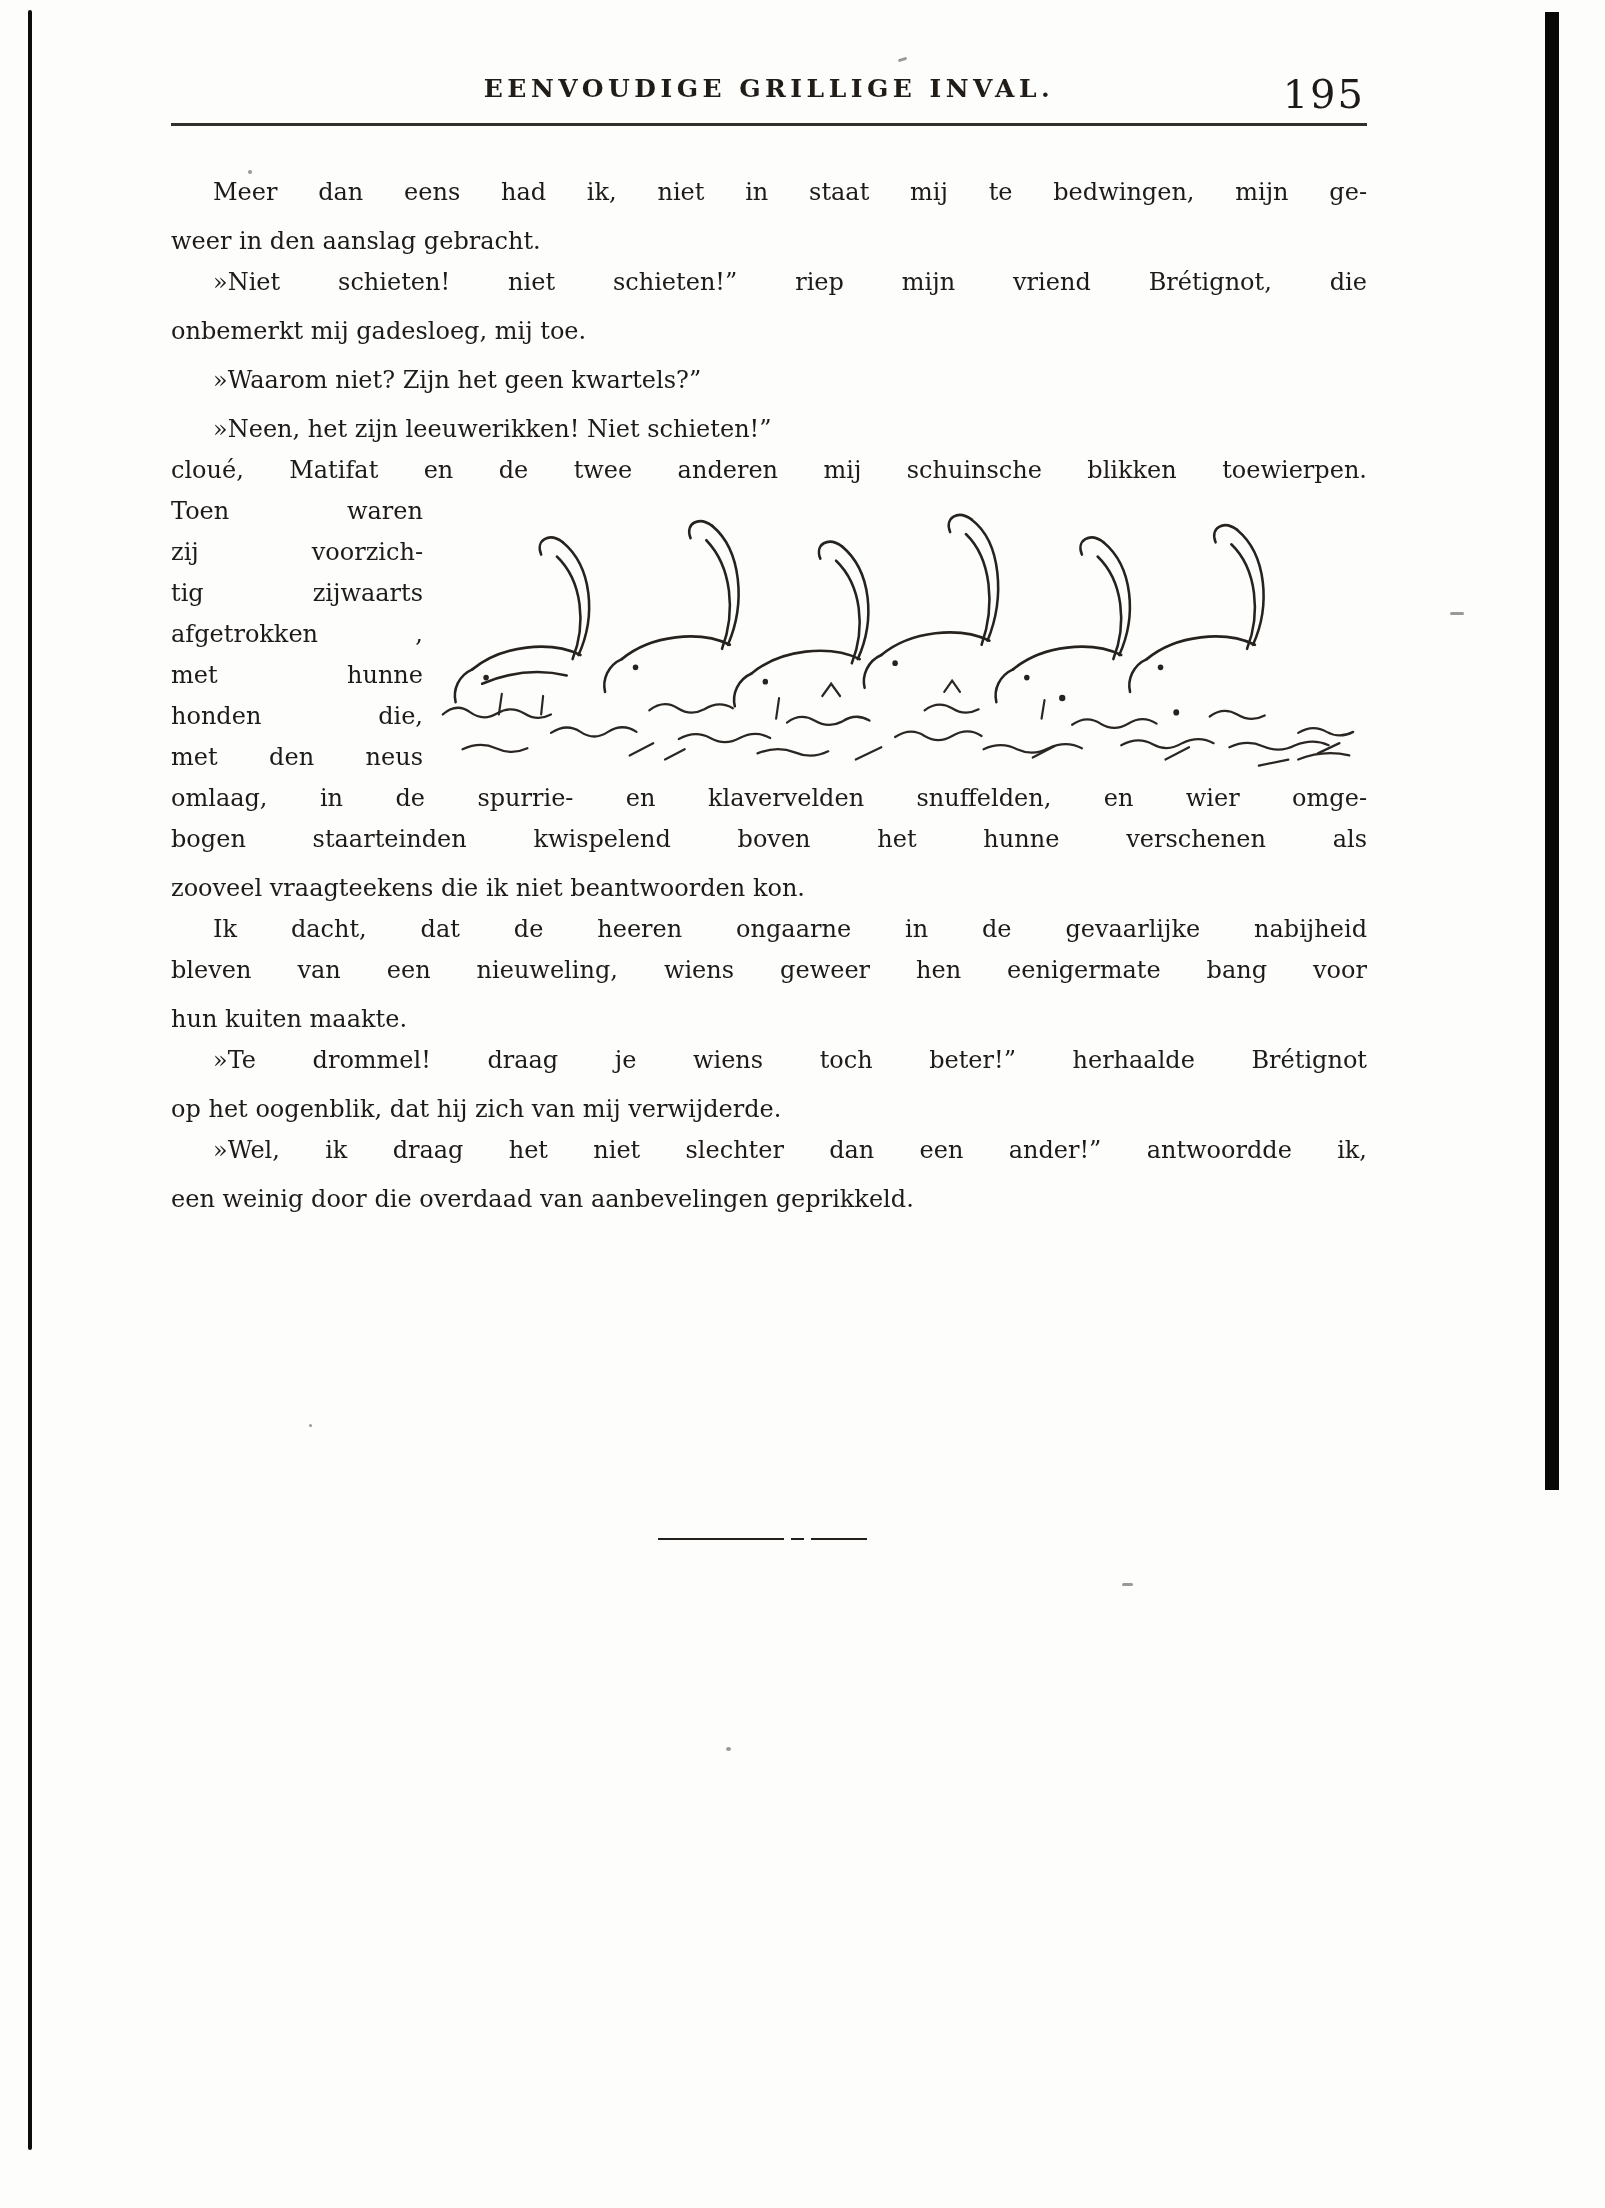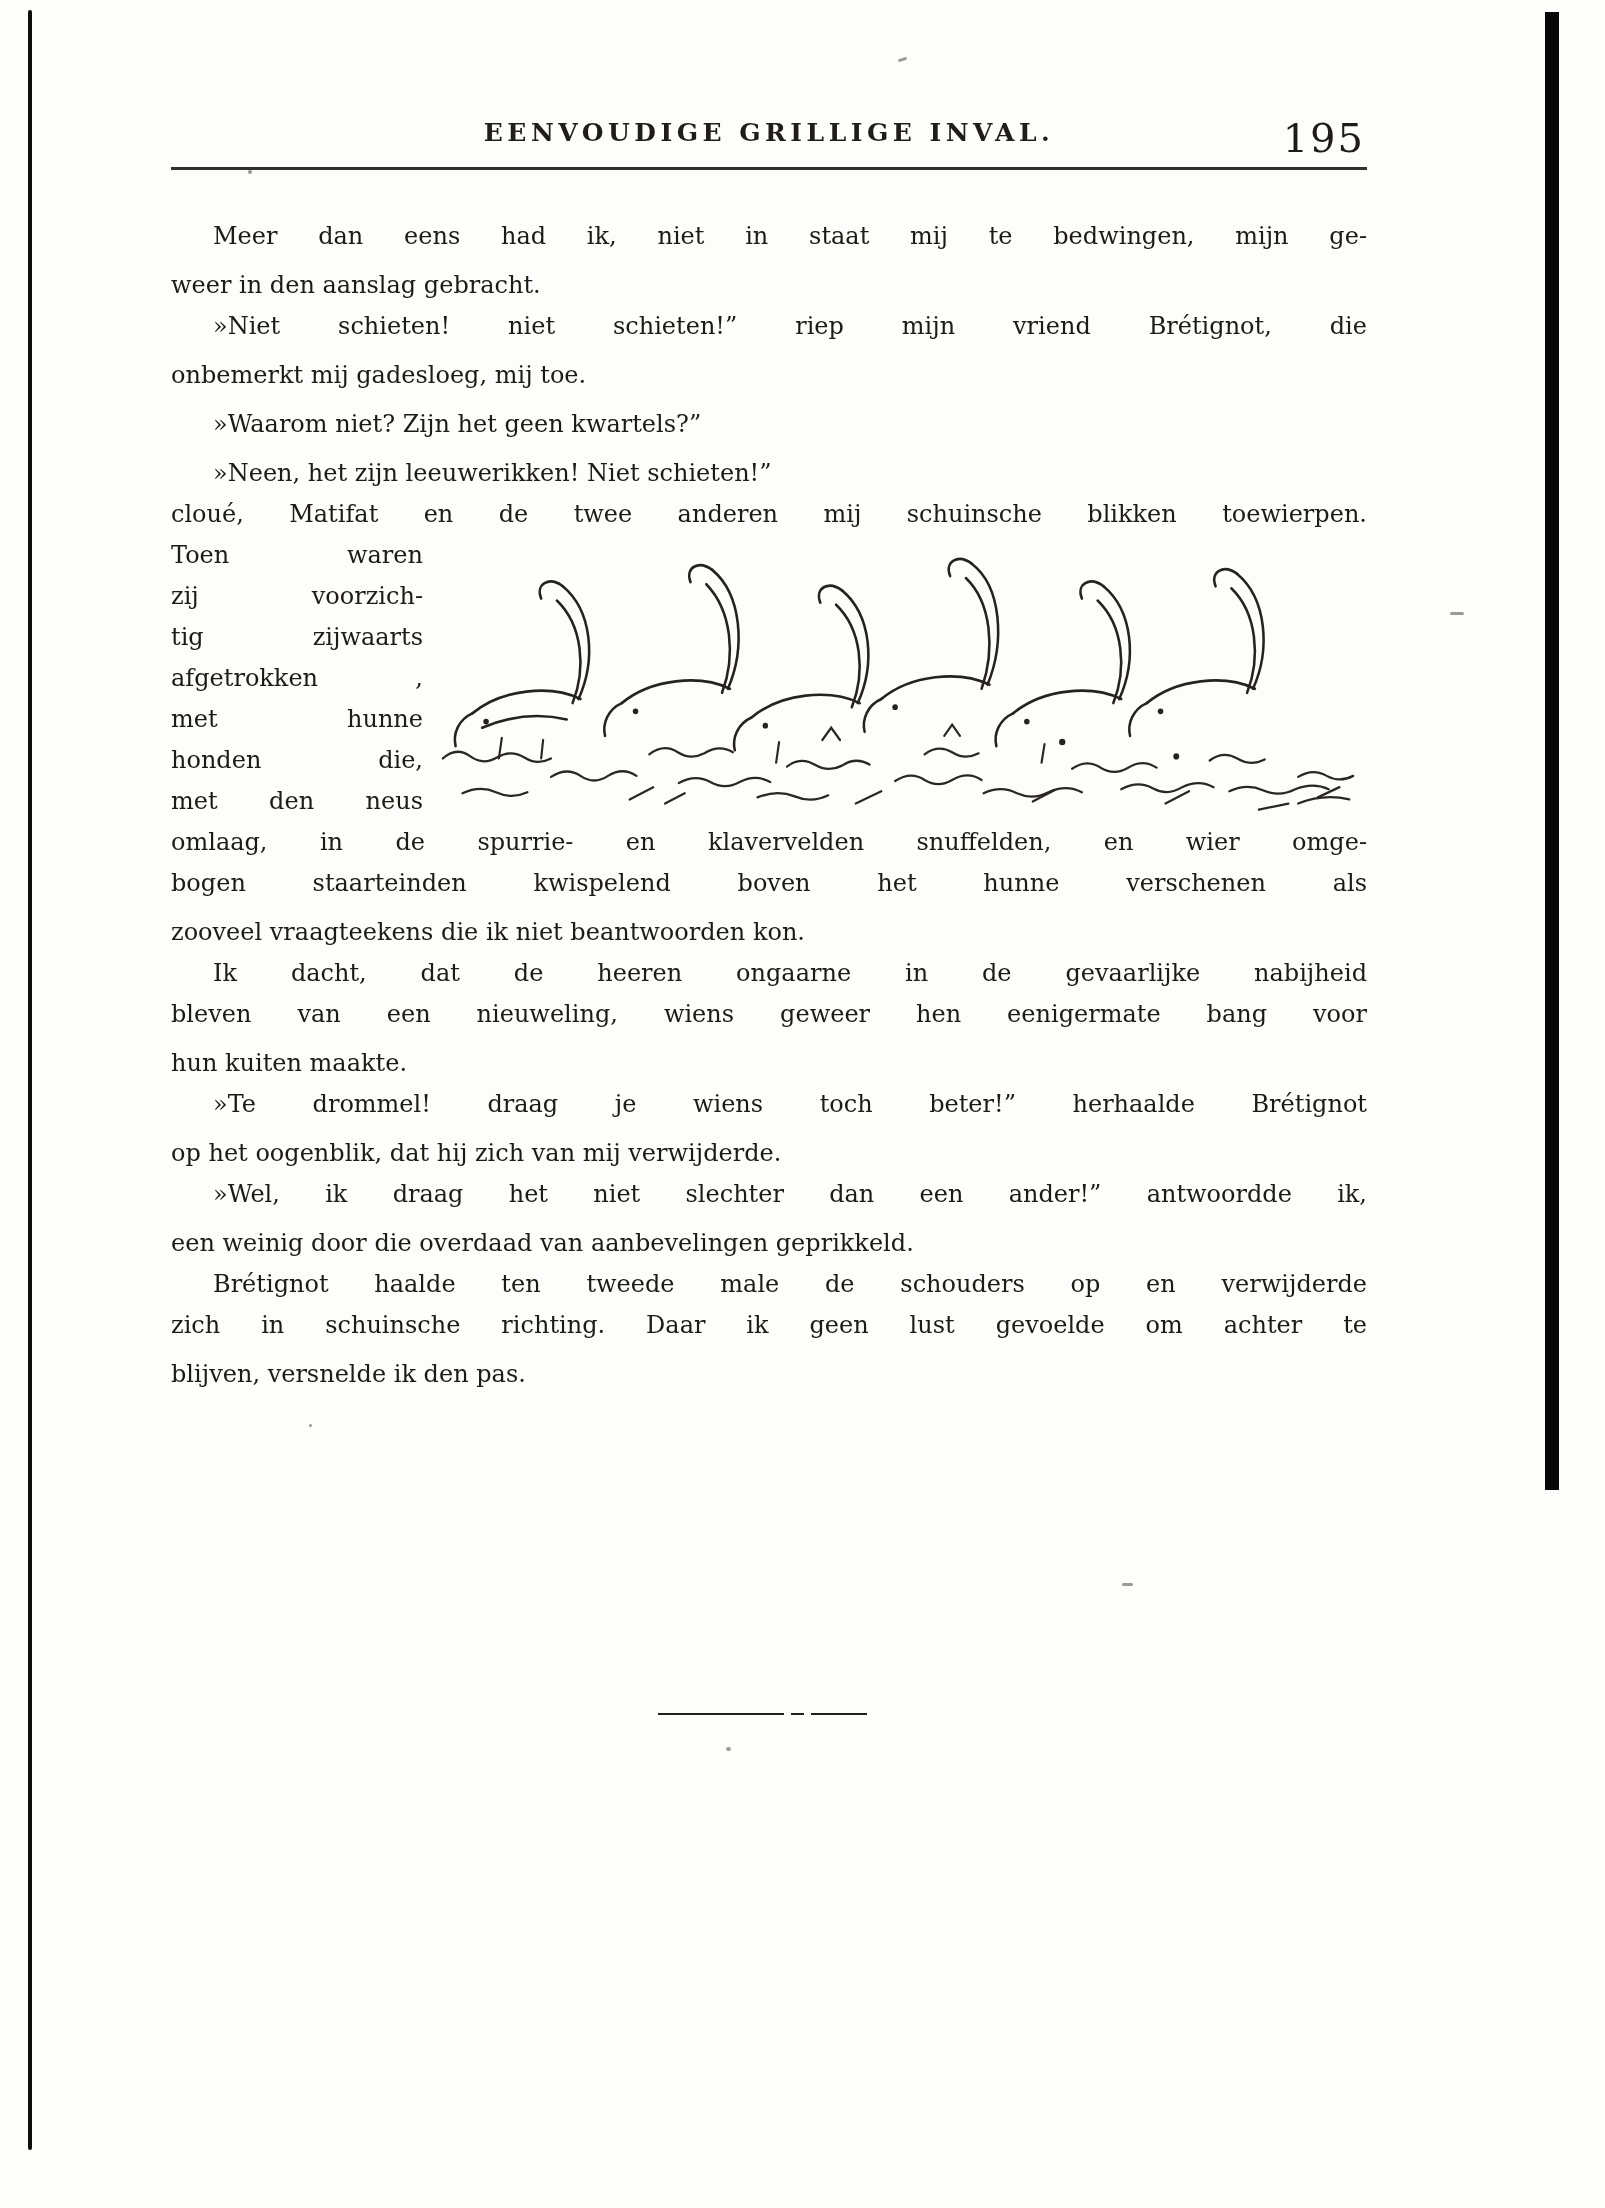--- a/index.html
+++ b/index.html
@@ -18,21 +18,21 @@
   .speck { position:absolute; background:#4a453f; opacity:.55; border-radius:2px; }
   .sp1 { left:248px;  top:170px;  width:4px;  height:4px;  border-radius:50%; }
   .sp2 { left:1450px; top:612px;  width:14px; height:3px; }
   .sp3 { left:1122px; top:1583px; width:11px; height:3px; }
   .sp4 { left:726px;  top:1747px; width:5px;  height:4px; border-radius:50%; }
   .sp5 { left:898px;  top:58px;   width:9px;  height:3px; transform:rotate(-18deg); }
   .sp6 { left:309px;  top:1424px; width:3px;  height:3px; border-radius:50%; }
 
   .content { position:absolute; left:171px; top:0; width:1196px; }
 
-  .running-head { position:relative; margin-top:118px; height:36px; }
+  .running-head { position:relative; margin-top:74px; height:36px; }
   .head-title {
     display:block; text-align:center;
     font-size:25px; letter-spacing:4.5px; font-weight:600; color:#201d19;
   }
   .page-num { position:absolute; right:2px; top:-3px; font-size:40px; letter-spacing:2px; }
 
   .head-rule { margin-top:13px; height:3px; background:#1c1916; opacity:.9; }
 
   .body-text { margin-top:46px; }
   .line { font-size:24px; line-height:41px; white-space:nowrap; }
@@ -209,25 +209,20 @@
       <div class="para">
         <div class="line j indent">»Te drommel! draag je wiens toch beter!” herhaalde Brétignot</div>
         <div class="line last">op het oogenblik, dat hij zich van mij verwijderde.</div>
       </div>
 
       <div class="para">
         <div class="line j indent">»Wel, ik draag het niet slechter dan een ander!” antwoordde ik,</div>
         <div class="line last">een weinig door die overdaad van aanbevelingen geprikkeld.</div>
       </div>
 
-      <div class="para">
-        <div class="line j indent">Brétignot haalde ten tweede male de schouders op en verwijderde</div>
-        <div class="line j">zich in schuinsche richting. Daar ik geen lust gevoelde om achter te</div>
-        <div class="line last">blijven, versnelde ik den pas.</div>
-      </div>
 
     </main>
 
     <div class="divider">
       <span class="d1"></span>
       <span class="d2"></span>
       <span class="d3"></span>
     </div>
 
   </div>

